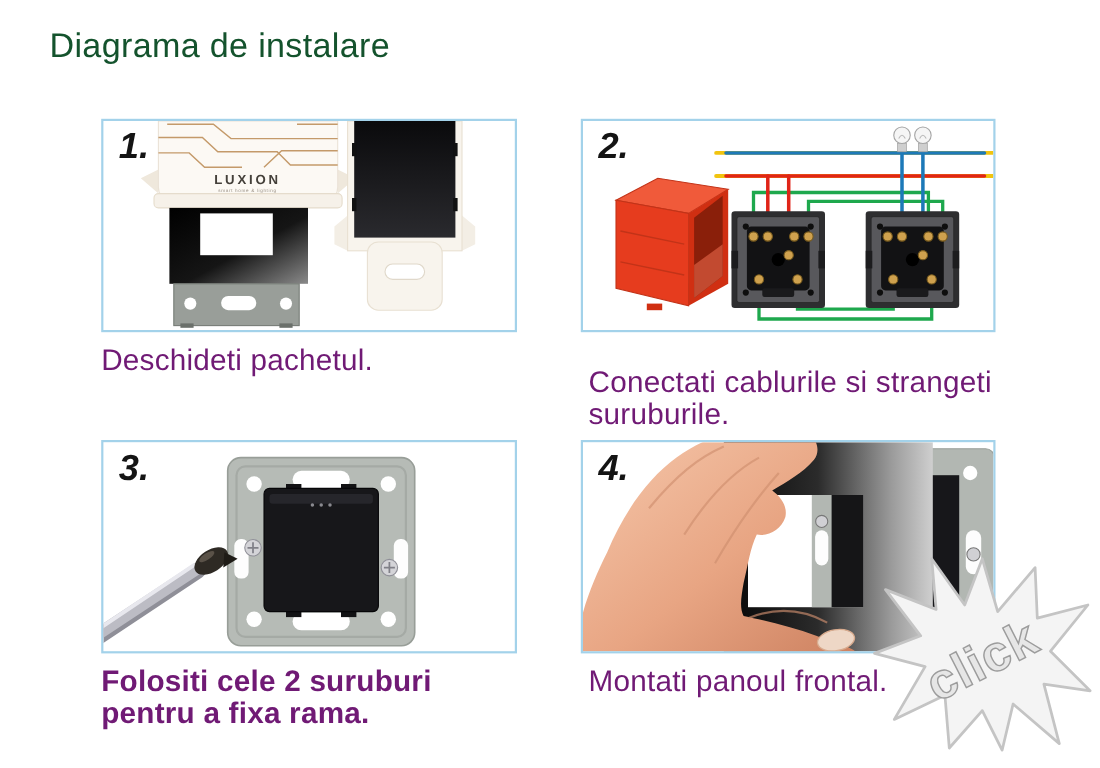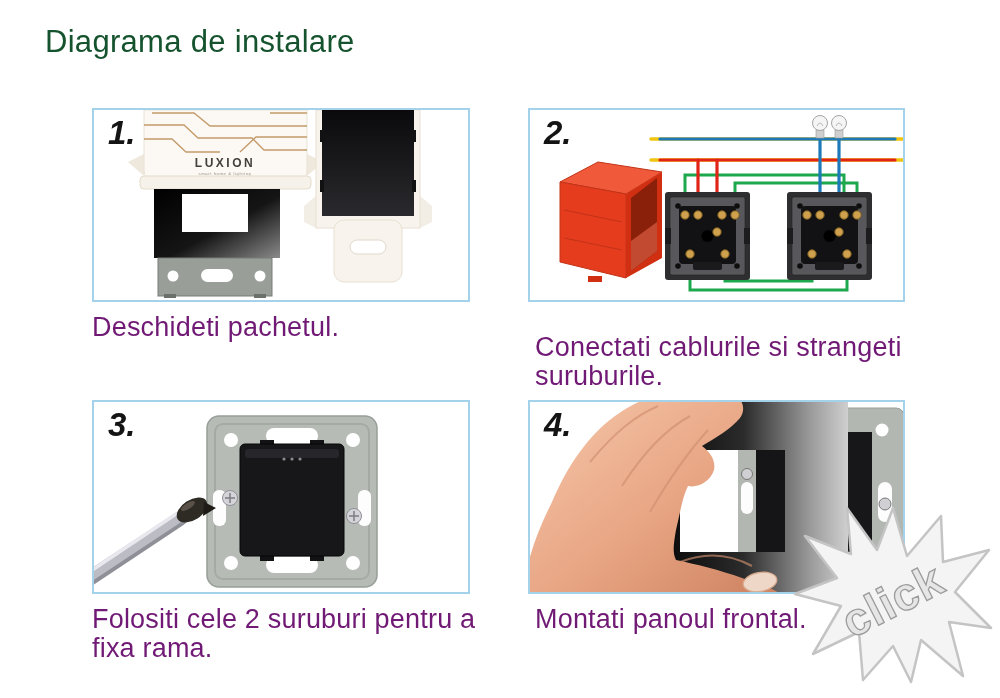--- a/index.html
+++ b/index.html
@@ -13,21 +13,21 @@
   #p1{left:92px;top:108px;width:378px;height:194px;}
   #p2{left:528px;top:108px;width:377px;height:194px;}
   #p3{left:92px;top:400px;width:378px;height:194px;}
   #p4{left:528px;top:400px;width:377px;height:194px;}
   .stepnum{position:absolute;left:14px;top:4px;font-size:33px;font-weight:900;font-style:italic;
            color:#141414;z-index:3;}
   .caption{position:absolute;font-size:27px;line-height:29px;color:#701a75;width:392px;
            letter-spacing:.2px;font-weight:normal;}
   #cap1{left:92px;top:313px;}
   #cap2{left:535px;top:313px;width:384px;margin-top:20px;}
-  #cap3{left:92px;top:605px;}
+  #cap3{left:92px;top:605px;font-weight:bold;}
   #cap4{left:535px;top:605px;width:384px;}
   #clickstar{position:absolute;left:793px;top:506px;width:200px;height:178px;z-index:6;}
   .wire{fill:none;stroke-linecap:round;}
 </style>
 </head>
 <body>
 
 <div id="page">
 
   <div class="title">Diagrama de instalare</div>

